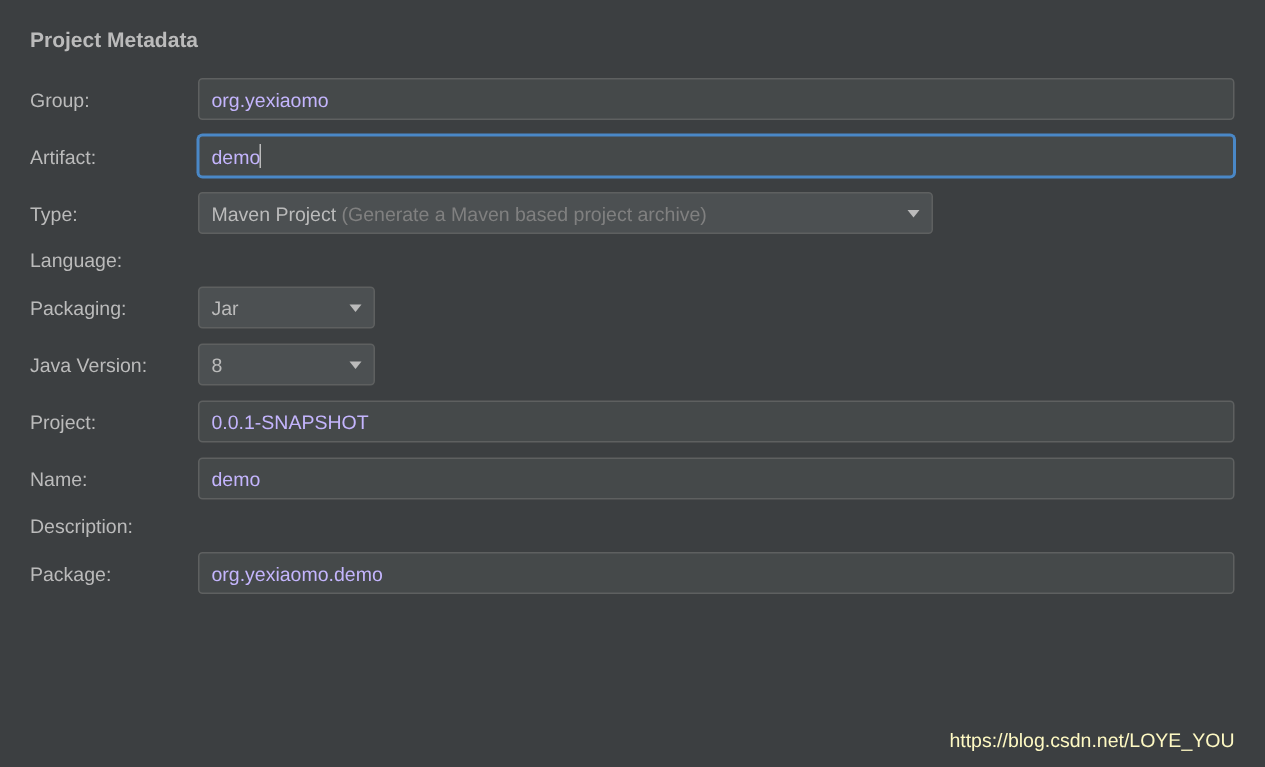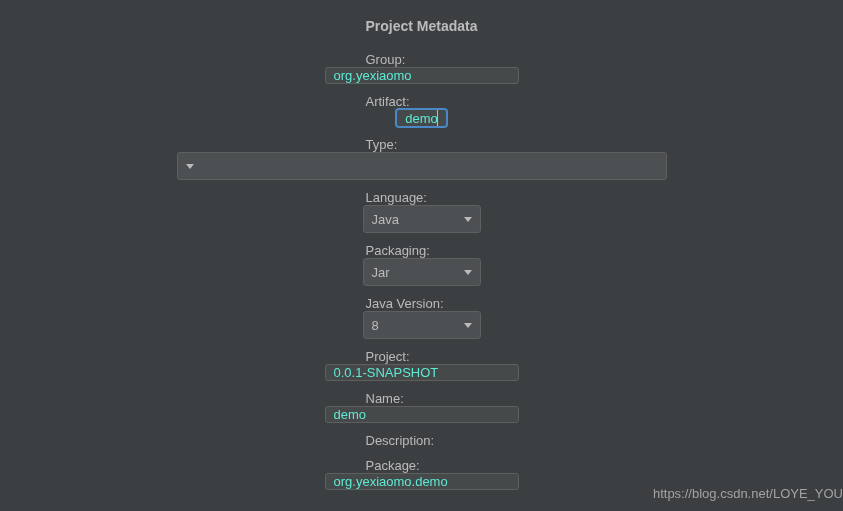--- a/index.html
+++ b/index.html
@@ -11,44 +11,42 @@
     width: 843px;
     height: 511px;
     padding: 18px 20px;
     position: relative;
   }
   .section-title {
     color: #bbbbbb;
     font-weight: 600;
     font-size: 14px;
     margin-bottom: 18px;
-    text-align: center;
   }
   .form-row {
     display: flex;
     align-items: center;
     margin-bottom: 10px;
-    flex-direction: column;
   }
   .form-row.gap-above {
     margin-top: 4px;
   }
   .label {
     width: 112px;
     flex-shrink: 0;
     color: #bbbbbb;
   }
   .text-input {
     flex: 1;
     height: 28px;
     background: #45494a;
     border: 1px solid #5e6060;
     border-radius: 3px;
     padding: 0 8px;
-    color: #5eead4;
+    color: #c4b5fd;
     font-size: 13px;
     font-family: inherit;
     outline: none;
   }
   .text-input.focused {
     border: 1px solid #4a88c7;
     box-shadow: 0 0 0 1px #4a88c7;
   }
   .select {
     height: 28px;
@@ -75,22 +73,22 @@
     display: inline-block;
     width: 1px;
     height: 16px;
     background: #bbbbbb;
     vertical-align: middle;
     margin-left: -1px;
   }
   .watermark {
     position: absolute;
     bottom: 10px;
-    right: 0;
-    color: #a3a3a3;
+    right: 20px;
+    color: #fef9c3;
     font-size: 13px;
     pointer-events: none;
   }
 </style>
 </head>
 <body>
 
 <div class="section-title">Project Metadata</div>
 
 <div class="form-row">
@@ -102,30 +100,29 @@
   <div class="label">Artifact:</div>
   <div class="text-input focused" style="display:flex;align-items:center;">
     <span>demo</span>
       <span class="cursor"></span>
   </div>
 </div>
 
 <div class="form-row gap-above">
   <div class="label">Type:</div>
   <div class="select wide">
+    <span class="select-label">
+      <span>Maven Project</span><span class="hint"> (Generate a Maven based project archive)</span>
+    </span>
     <span class="chevron"></span>
   </div>
 </div>
 
 <div class="form-row">
   <div class="label">Language:</div>
-  <div class="select narrow">
-    <span class="select-label">Java</span>
-    <span class="chevron"></span>
-  </div>
 </div>
 
 <div class="form-row gap-above">
   <div class="label">Packaging:</div>
   <div class="select narrow">
     <span class="select-label">Jar</span>
     <span class="chevron"></span>
   </div>
 </div>
 

